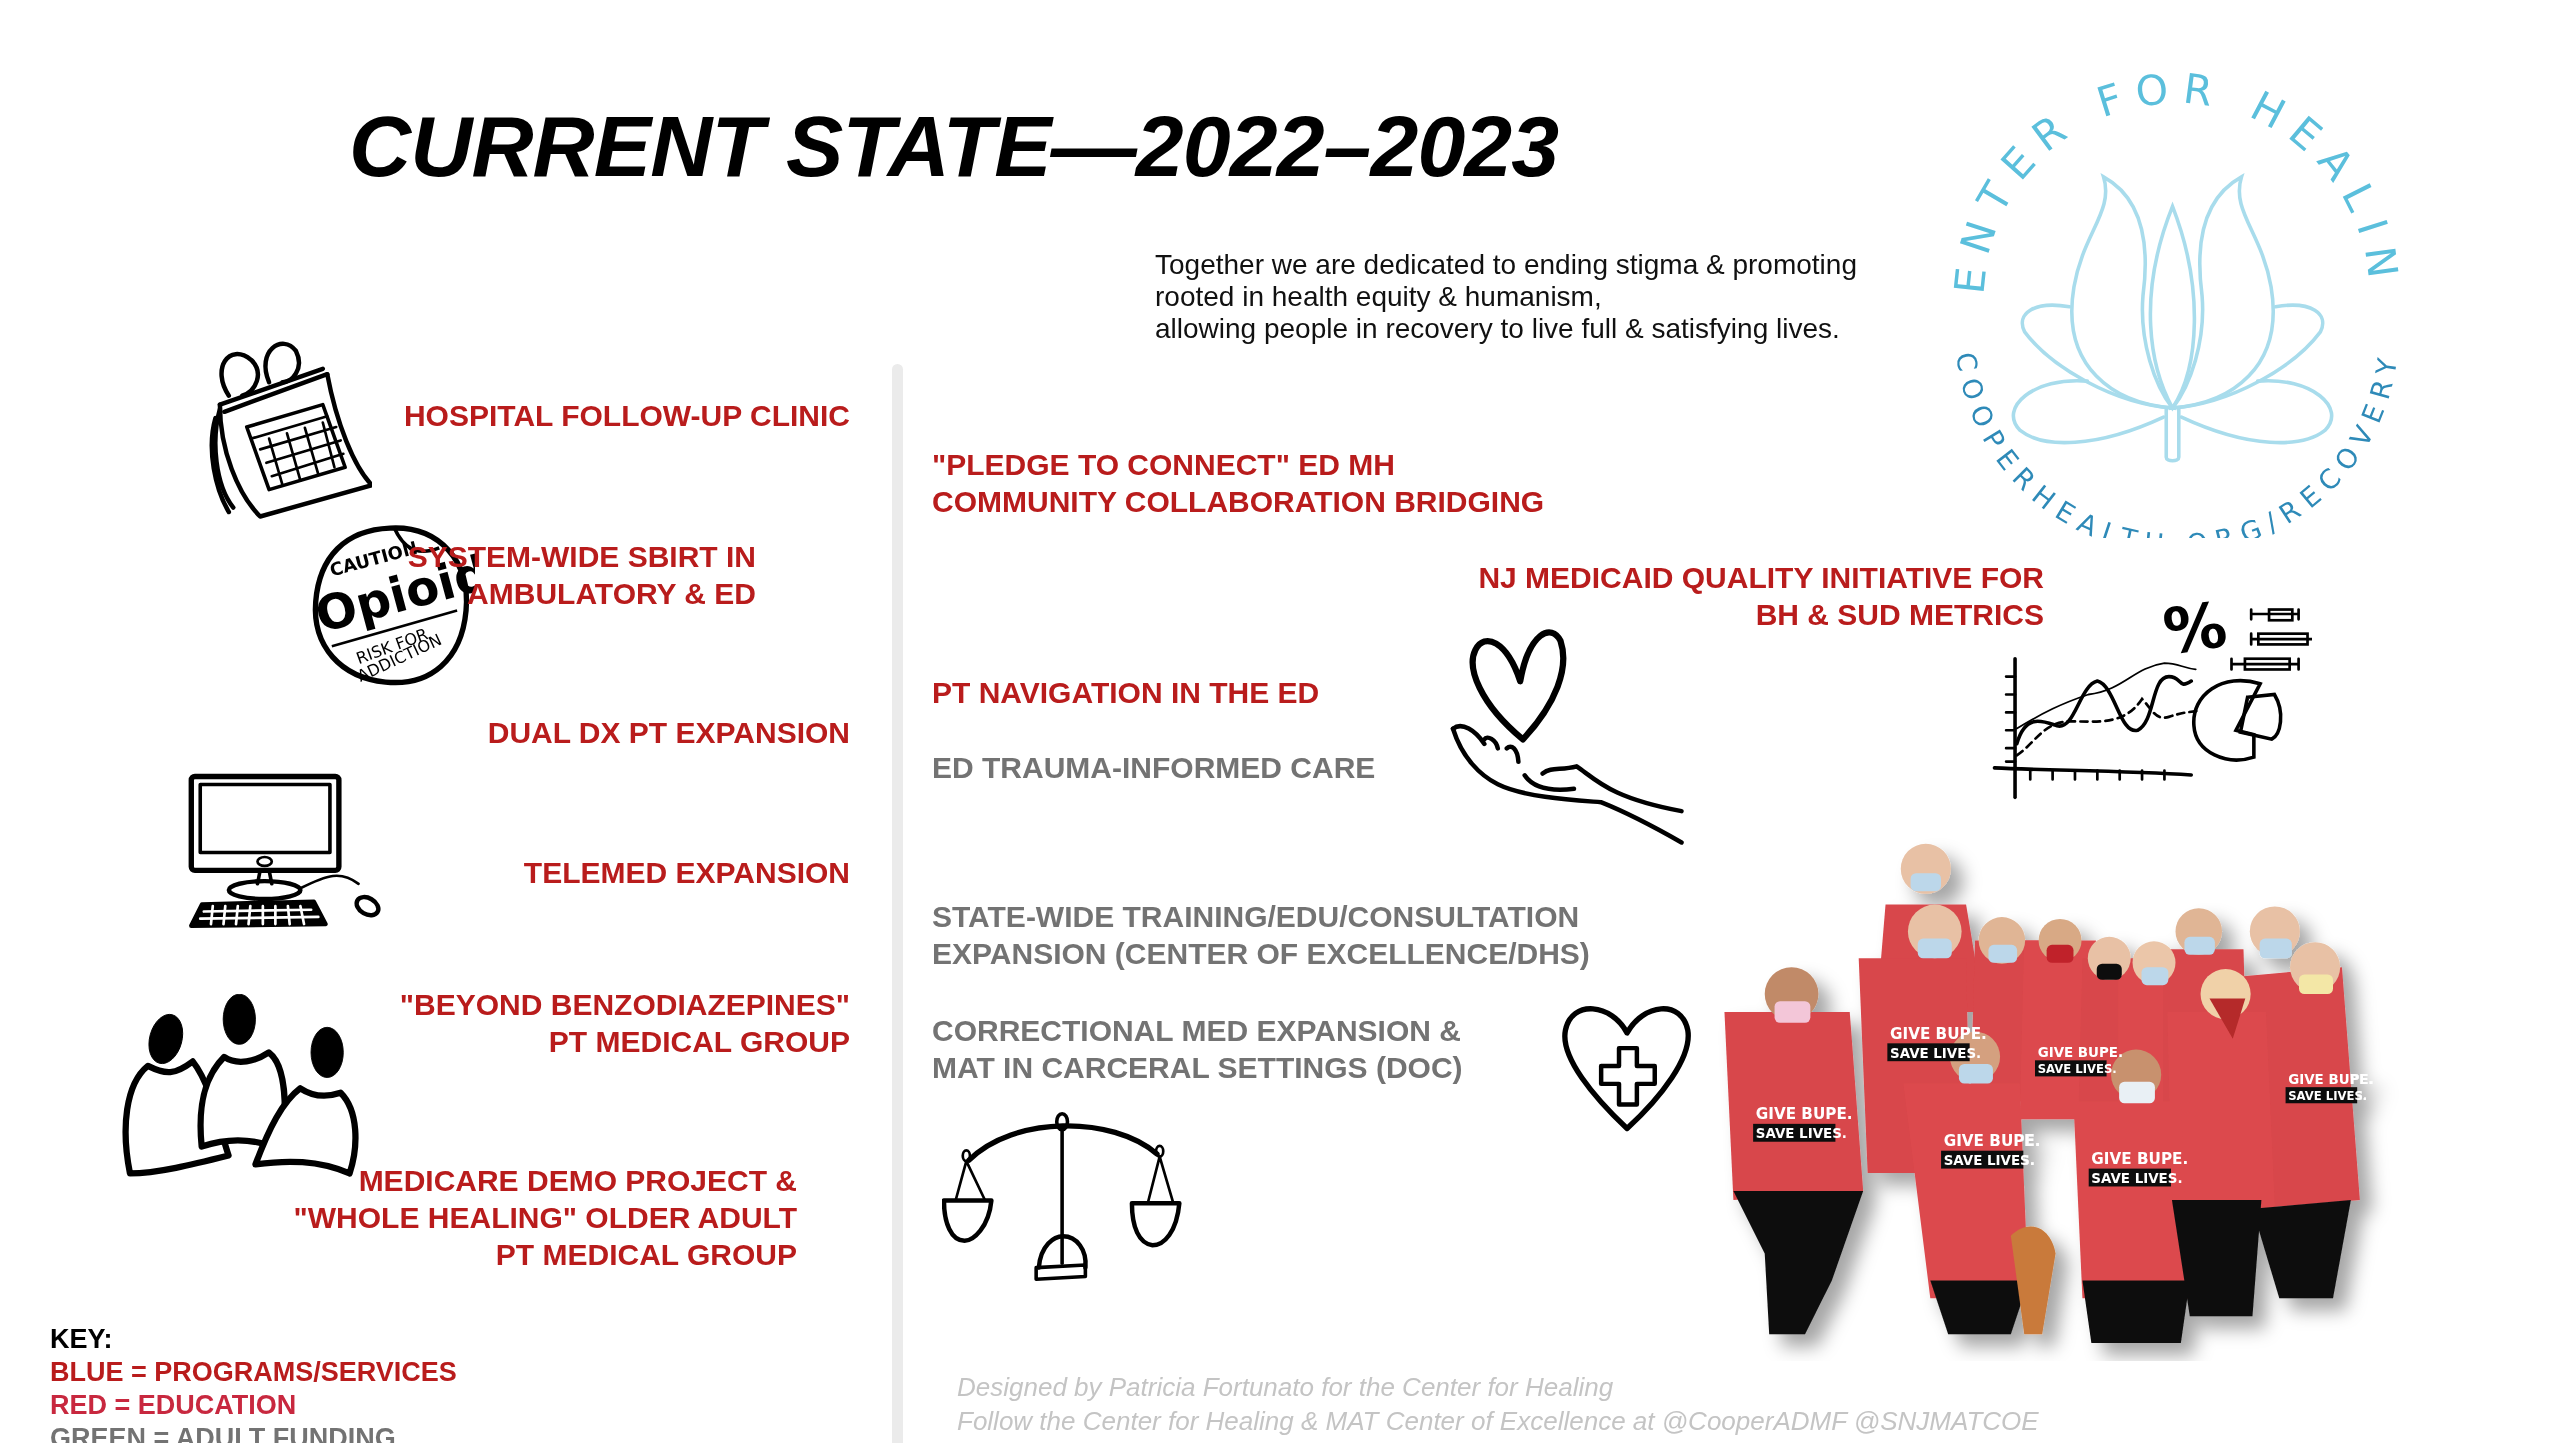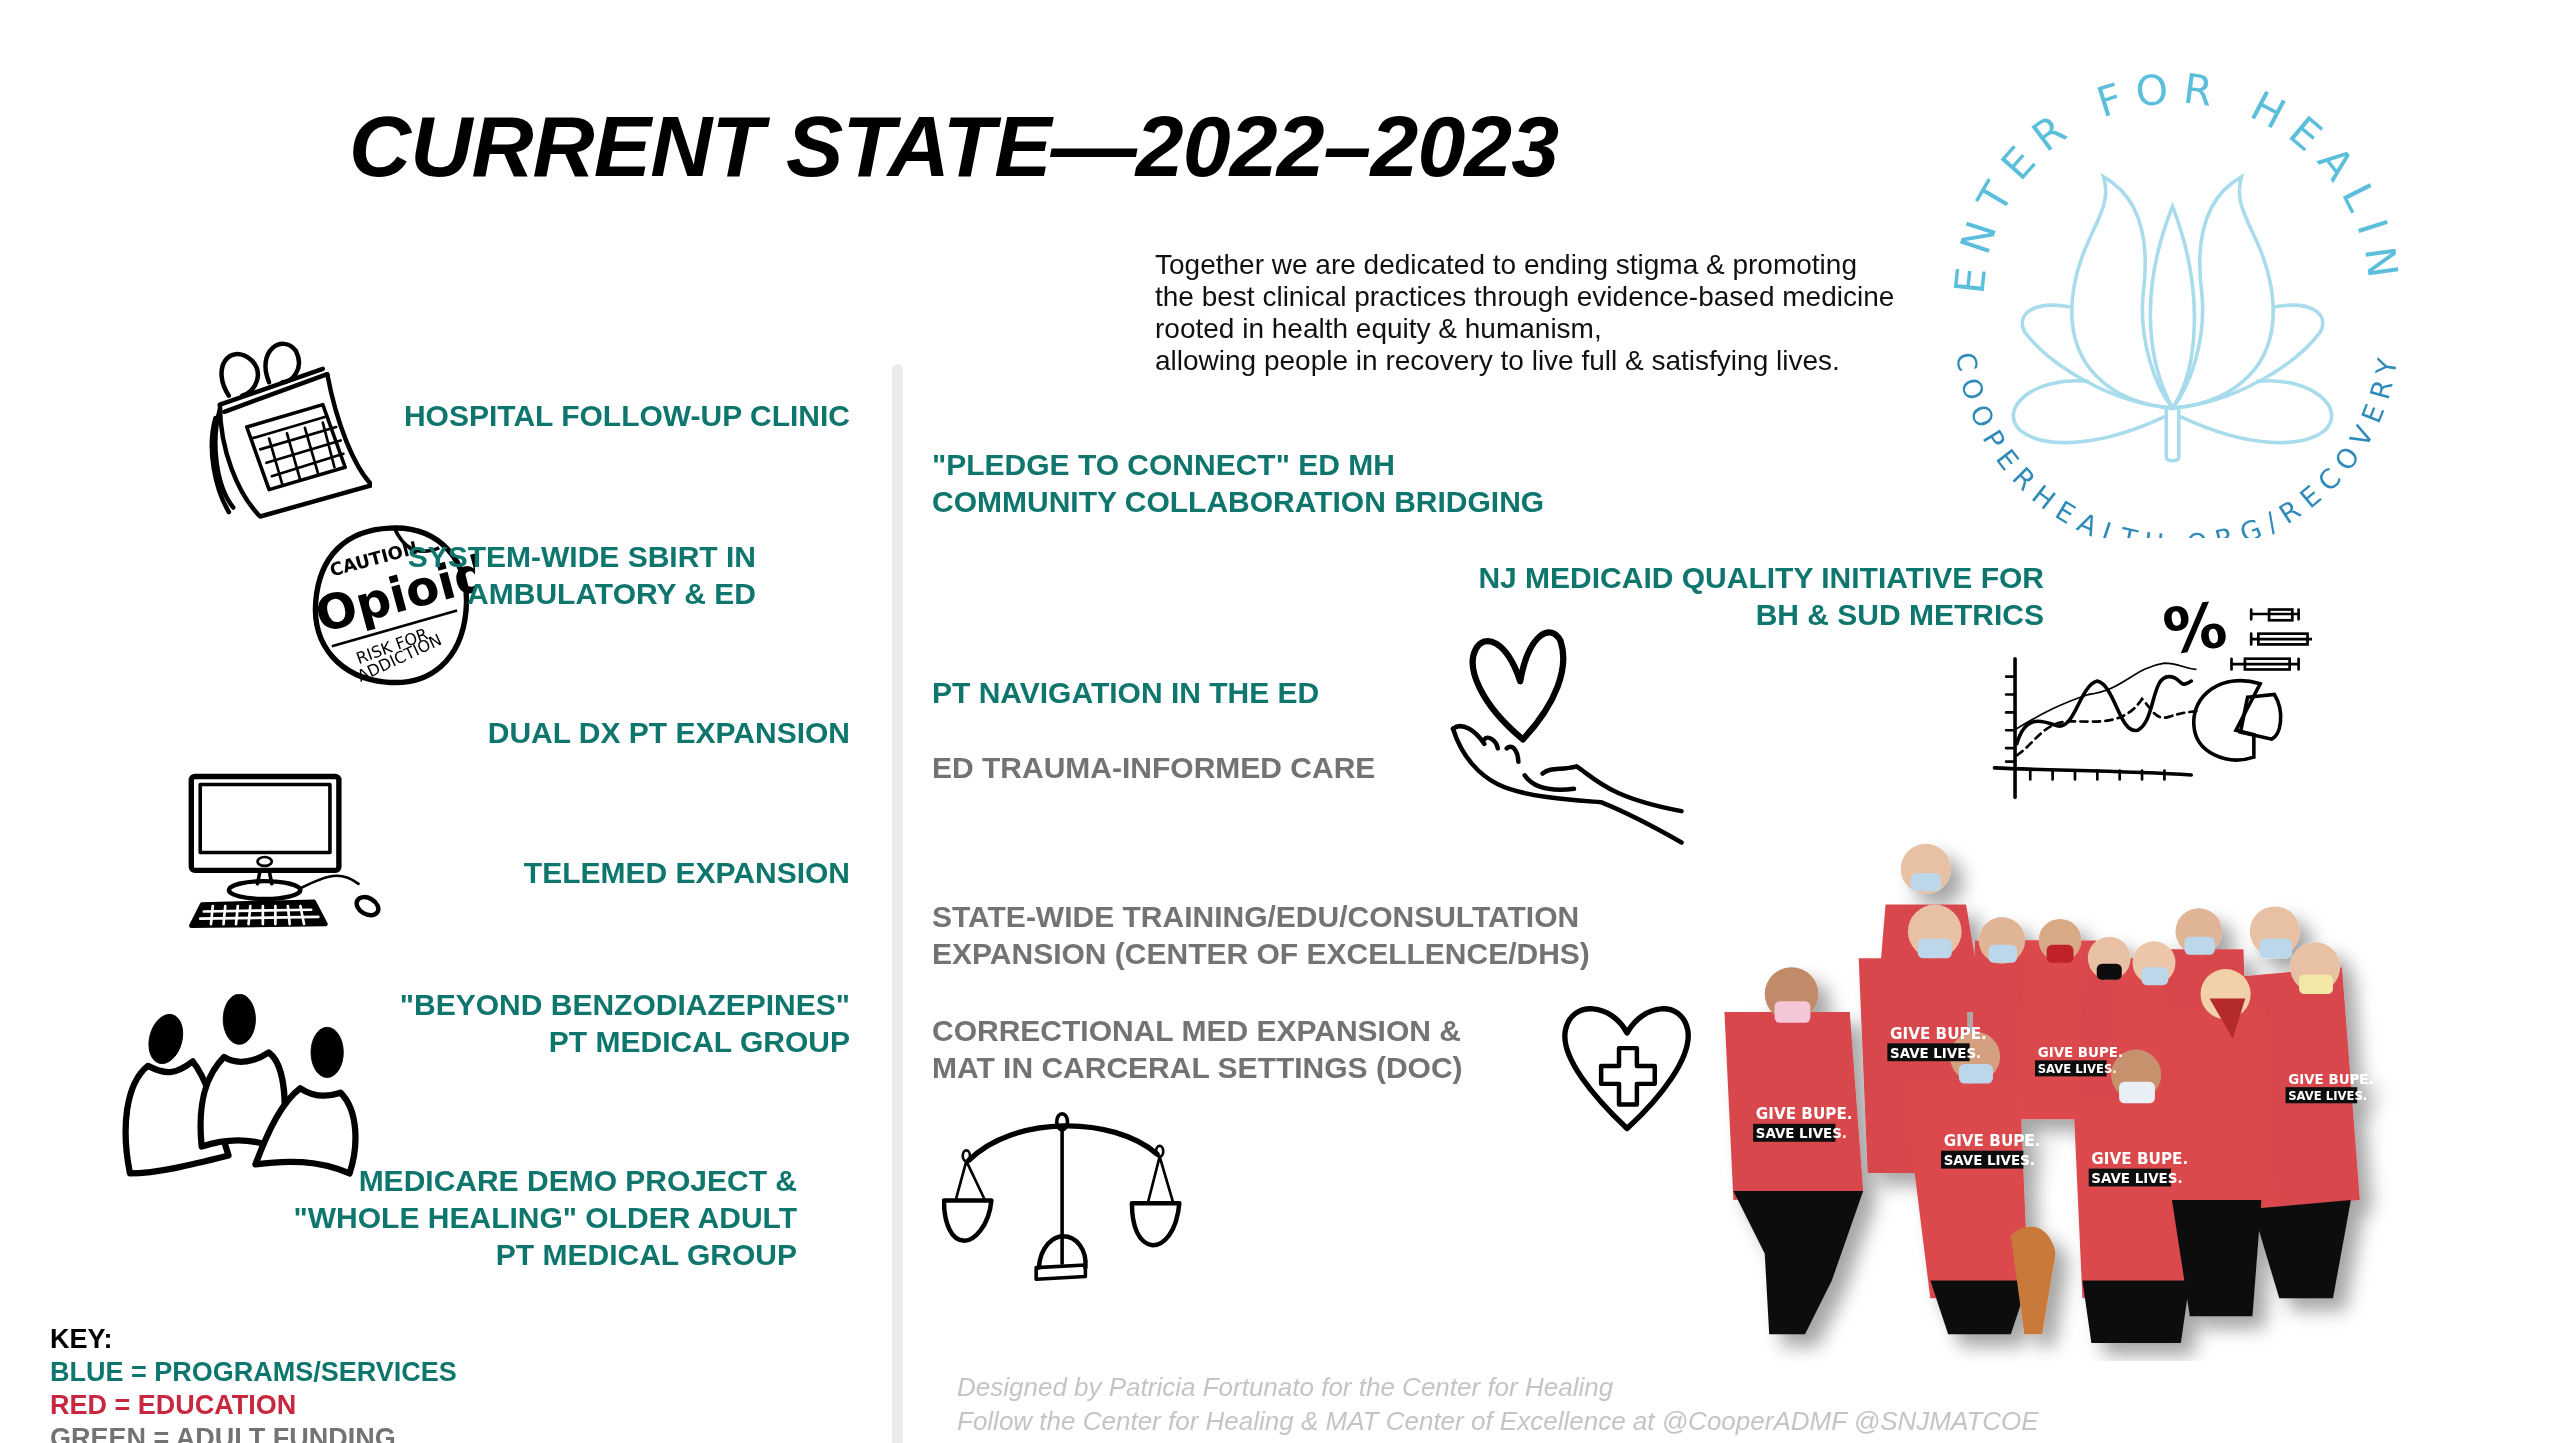--- a/index.html
+++ b/index.html
@@ -2,41 +2,40 @@
 <html style="font-size:14.3px"><head>
 <meta charset="utf-8">
 <style>
   html, body { margin:0; padding:0; background:#ffffff; }
   body { width:2576px; height:1444px; position:relative; overflow:hidden; font-family:"Liberation Sans", sans-serif; }
   .abs { position:absolute; }
   .title { left:349px; top:97px; font-size:86px; font-weight:bold; font-style:italic; color:#000; letter-spacing:-0.9px; white-space:nowrap; }
   .mission { left:1155px; top:249px; font-size:28px; color:#111; line-height:32px; }
   .mission div { white-space:nowrap; }
   .item { font-weight:bold; font-size:30px; line-height:37px; white-space:nowrap; }
-  .blue { color:#0f766e; }
+  .blue { color:#b91c1c; }
   .green { color:#737373; }
   .red { color:#c8283f; }
   .right { text-align:right; }
   .divider { left:892px; top:364px; width:10.7px; height:1080px; background:#ebebeb; border-radius:5.4px 5.4px 0 0; }
   .key { left:50px; top:1303px; font-size:27px; font-weight:bold; line-height:33px; }
   .key div { white-space:nowrap; }
   .footer { left:957px; top:1370px; font-size:26px; font-style:italic; color:#c4c4c4; line-height:34px; }
   .footer div { white-space:nowrap; }
   svg { display:block; }
   .photo { left:1715px; top:833px; width:708px; height:528px; }
   .shirt-text { font-family:"DejaVu Sans", sans-serif; font-weight:bold; fill:#fff; }
 </style>
 </head>
 <body>
 
 <div class="abs title">CURRENT STATE—2022–2023</div>
 
 <div class="abs mission">
   <div>Together we are dedicated to ending stigma &amp; promoting</div>
-  <div>the best clinical practices through evidence-based medicine</div>
   <div>rooted in health equity &amp; humanism,</div>
   <div>allowing people in recovery to live full &amp; satisfying lives.</div>
 </div>
 
 <div class="abs" style="left:1935px; top:63px; width:484px; height:475px;">
   <svg width="484" height="475" viewBox="0 0 540 530">
     <defs>
       <path id="topArc" d="M 55 260 A 215 215 0 0 1 485 260"></path>
       <path id="botArc" d="M 45 300 A 225 225 0 0 0 495 300"></path>
     </defs>

